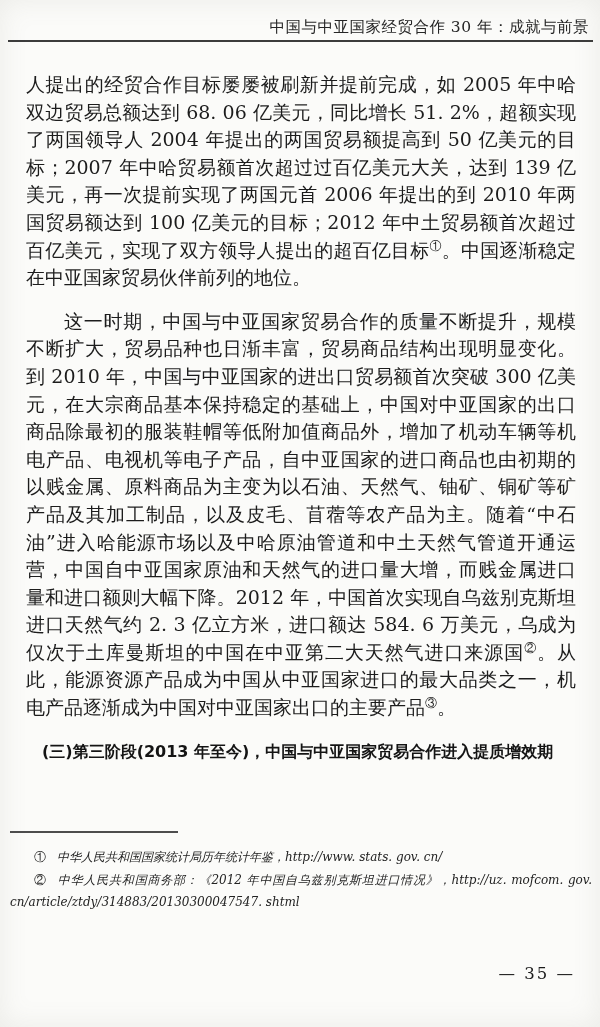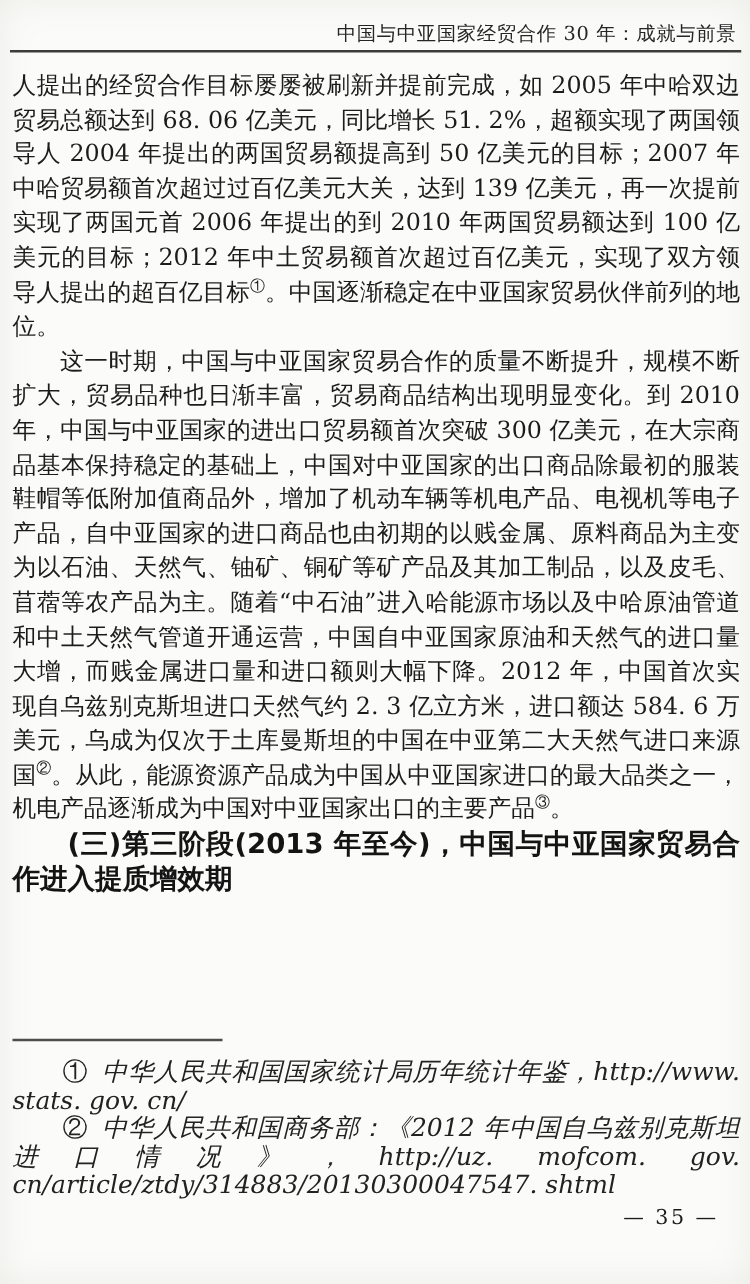--- a/index.html
+++ b/index.html
@@ -38,29 +38,29 @@
   
   .body-blocks {
     position: absolute;
     top: 55px;
     left: 10px;
     width: 582px;
     font-size: 19px;
     line-height: 27.6px;
     text-align: justify;
   }
-  .para { margin: 0; }
+  .para { margin: 16px; }
   .para.indent { text-indent: 2em; }
   .heading {
     margin: 0;
     font-family: "DejaVu Sans", "Liberation Sans", sans-serif;
     font-weight: bold;
     text-indent: 2em;
     text-align: justify;
-    font-size: 22px;
+    font-size: 16px;
     line-height: 27.6px;
     color: #141414;
   }
   .fnref {
     font-size: 12px;
     line-height: 0;
     vertical-align: super;
   }
   
   .footnote-area {
@@ -69,21 +69,21 @@
     top: 831px;
     width: 582px;
   }
   .fn-rule {
     width: 168px;
     height: 2px;
     background: #4d4d4d;
     margin: 0 0 13px 0;
   }
   .footnote {
-    font-size: 20px;
+    font-size: 12px;
     line-height: 22.5px;
     text-align: justify;
     text-indent: 2em;
     font-style: italic;
     color: #222;
     margin: 0;
   }
   .fn-marker { margin-right: 11px; font-style: normal; }
   
   .page-number {

